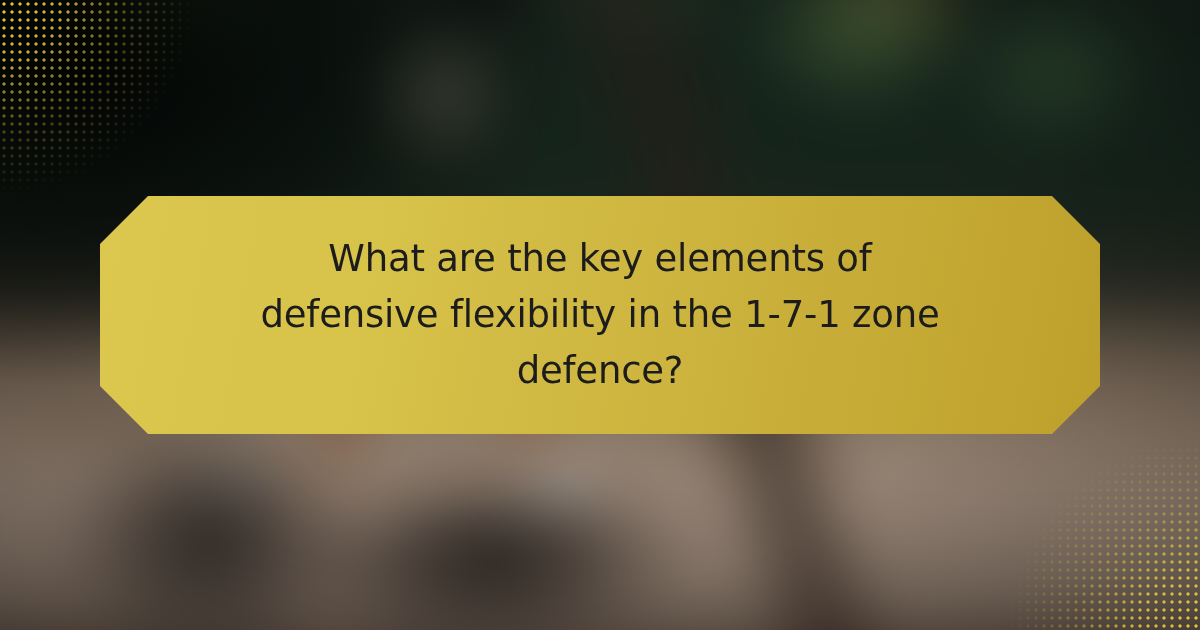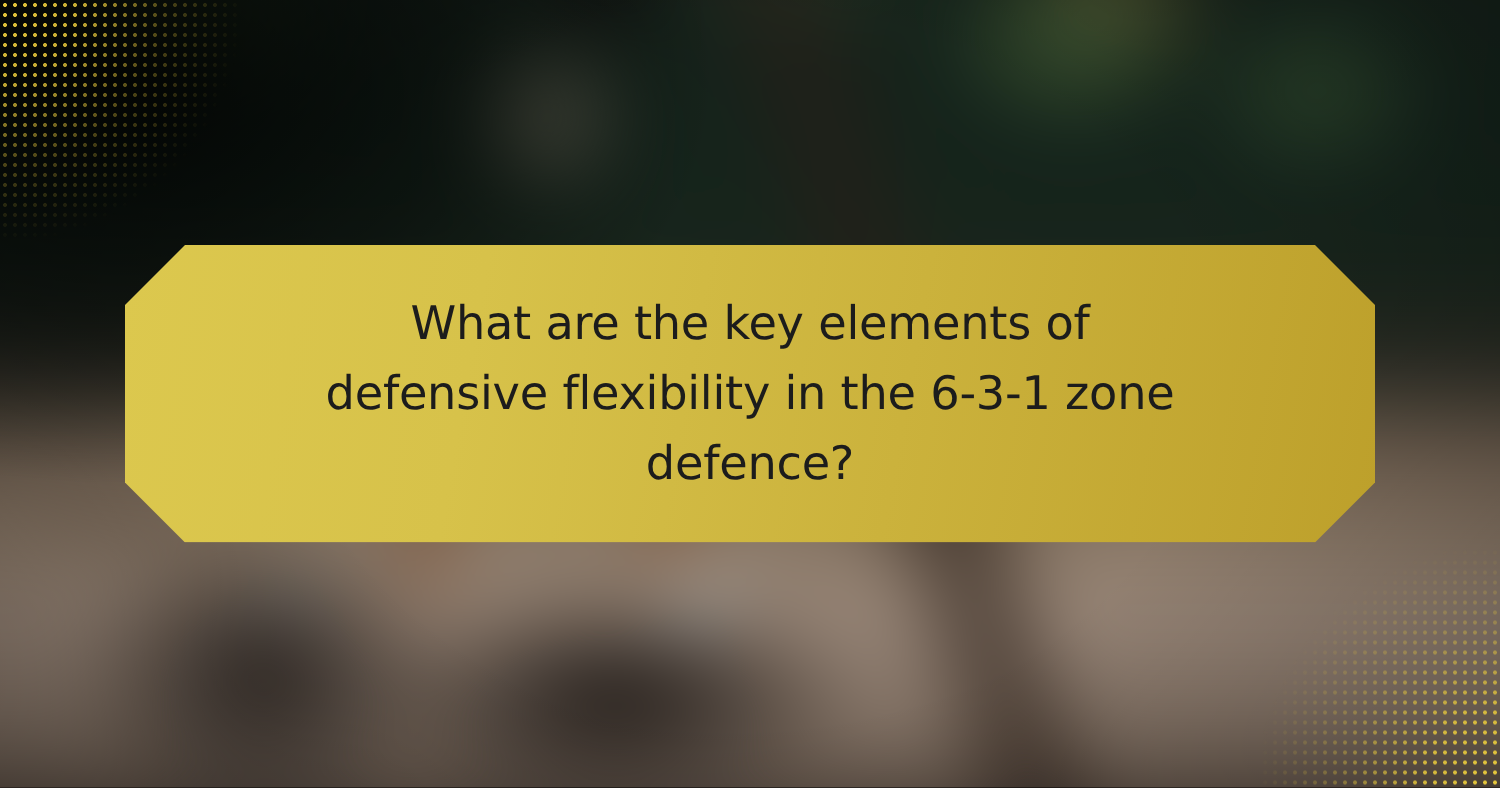--- a/index.html
+++ b/index.html
@@ -125,16 +125,16 @@
 
 <div class="canvas">
 
   <div class="bg-photo"></div>
   <div class="bg-vignette"></div>
 
   <div class="dots dots-tl"></div>
   <div class="dots dots-br"></div>
 
   <div class="question-panel">
-    <div class="question-text">What are the key elements of defensive flexibility in the 6-3-1 zone defence?</div>
+    <div class="question-text">What are the key elements of defensive flexibility in the 1-7-1 zone defence?</div>
   </div>
 
 </div>
 
 </body></html>

